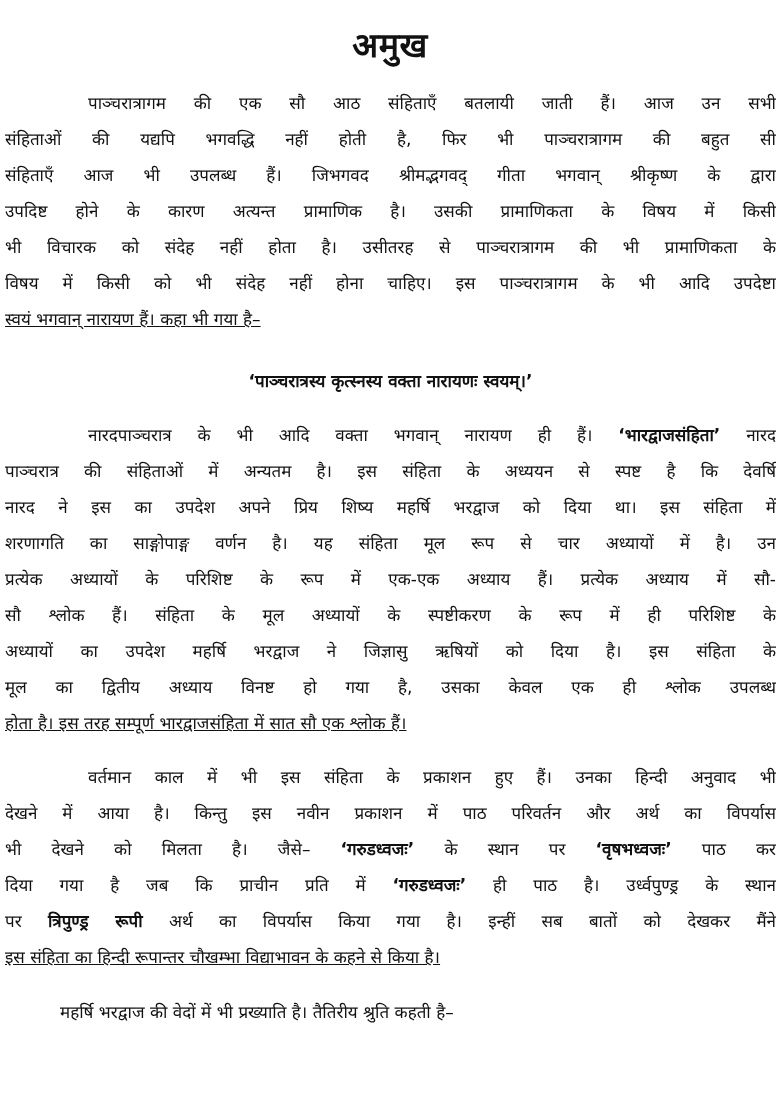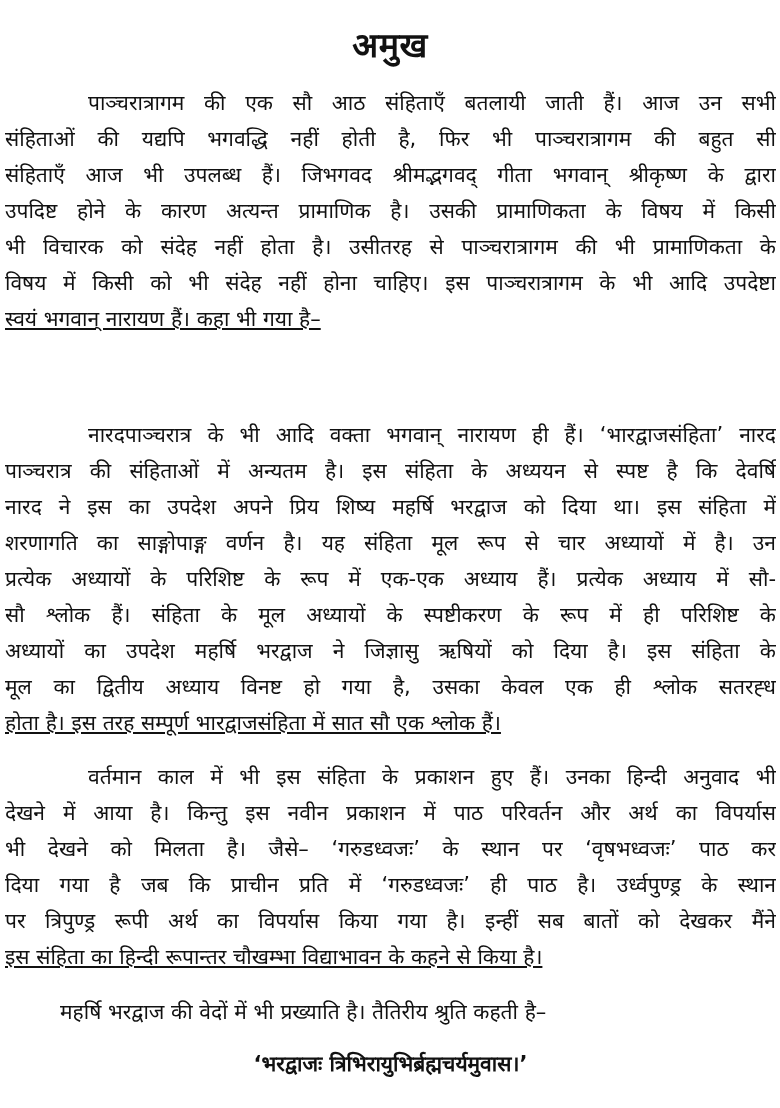--- a/index.html
+++ b/index.html
@@ -8,66 +8,66 @@
     font-family: "DejaVu Sans", "Liberation Sans", sans-serif;
     color: #111111;
   }
   .page { position: absolute; left: 0; top: 8px; width: 780px; height: 1108px; }
   .title {
     position: absolute; left: 0; top: 12px; width: 780px; text-align: center;
     font-size: 34px; font-weight: bold; line-height: 50px; letter-spacing: 0.5px;
   }
   .line {
     position: absolute; left: 5px; width: 771px; height: 36px;
-    font-size: 21px; line-height: 36px; white-space: nowrap;
+    font-size: 17px; line-height: 36px; white-space: nowrap;
     text-align: justify; text-align-last: justify; overflow: hidden;
   }
   .line.indent { left: 88px; width: 688px; }
   .line.last { text-align-last: left; text-decoration: underline; }
   .line.center { text-align: center; text-align-last: center; }
   .line.p4 { left: 60px; width: 700px; text-align-last: left; }
-  b { font-weight: normal; }
+  b { font-weight: bold; }
   .quote { font-weight: bold; }
 </style>
 </head>
 <body>
 
 <div class="page">
 
   <div class="title">अमुख</div>
 
   <div>
     <div class="line indent" style="top:77px">पाञ्चरात्रागम की एक सौ आठ संहिताएँ बतलायी जाती हैं। आज उन सभी</div>
     <div class="line" style="top:113px">संहिताओं की यद्यपि भगवद्धि नहीं होती है, फिर भी पाञ्चरात्रागम की बहुत सी</div>
     <div class="line" style="top:149px">संहिताएँ आज भी उपलब्ध हैं। जिभगवद श्रीमद्भगवद् गीता भगवान् श्रीकृष्ण के द्वारा</div>
     <div class="line" style="top:185px">उपदिष्ट होने के कारण अत्यन्त प्रामाणिक है। उसकी प्रामाणिकता के विषय में किसी</div>
     <div class="line" style="top:221px">भी विचारक को संदेह नहीं होता है। उसीतरह से पाञ्चरात्रागम की भी प्रामाणिकता के</div>
     <div class="line" style="top:257px">विषय में किसी को भी संदेह नहीं होना चाहिए। इस पाञ्चरात्रागम के भी आदि उपदेष्टा</div>
     <div class="line last" style="top:293px">स्वयं भगवान् नारायण हैं। कहा भी गया है–</div>
   </div>
 
+  <div class="line center quote" style="top:355px">‘पाञ्चरात्रस्य कृत्स्नस्य वक्ता नारायणः स्वयम्।’</div>
 
   <div>
     <div class="line indent" style="top:409px"><span>नारदपाञ्चरात्र के भी आदि वक्ता भगवान् नारायण ही हैं। </span><b>‘भारद्वाजसंहिता’</b><span> नारद</span></div>
     <div class="line" style="top:445px">पाञ्चरात्र की संहिताओं में अन्यतम है। इस संहिता के अध्ययन से स्पष्ट है कि देवर्षि</div>
     <div class="line" style="top:481px">नारद ने इस का उपदेश अपने प्रिय शिष्य महर्षि भरद्वाज को दिया था। इस संहिता में</div>
     <div class="line" style="top:517px">शरणागति का साङ्गोपाङ्ग वर्णन है। यह संहिता मूल रूप से चार अध्यायों में है। उन</div>
     <div class="line" style="top:553px">प्रत्येक अध्यायों के परिशिष्ट के रूप में एक-एक अध्याय हैं। प्रत्येक अध्याय में सौ-</div>
     <div class="line" style="top:589px">सौ श्लोक हैं। संहिता के मूल अध्यायों के स्पष्टीकरण के रूप में ही परिशिष्ट के</div>
     <div class="line" style="top:625px">अध्यायों का उपदेश महर्षि भरद्वाज ने जिज्ञासु ऋषियों को दिया है। इस संहिता के</div>
-    <div class="line" style="top:661px">मूल का द्वितीय अध्याय विनष्ट हो गया है, उसका केवल एक ही श्लोक सतरह्ध</div>
+    <div class="line" style="top:661px">मूल का द्वितीय अध्याय विनष्ट हो गया है, उसका केवल एक ही श्लोक उपलब्ध</div>
     <div class="line last" style="top:697px">होता है। इस तरह सम्पूर्ण भारद्वाजसंहिता में सात सौ एक श्लोक हैं।</div>
   </div>
 
   <div>
     <div class="line indent" style="top:751px">वर्तमान काल में भी इस संहिता के प्रकाशन हुए हैं। उनका हिन्दी अनुवाद भी</div>
     <div class="line" style="top:787px">देखने में आया है। किन्तु इस नवीन प्रकाशन में पाठ परिवर्तन और अर्थ का विपर्यास</div>
     <div class="line" style="top:823px"><span>भी देखने को मिलता है। जैसे– </span><b>‘गरुडध्वजः’</b><span> के स्थान पर </span><b>‘वृषभध्वजः’</b><span> पाठ कर</span></div>
     <div class="line" style="top:859px"><span>दिया गया है जब कि प्राचीन प्रति में </span><b>‘गरुडध्वजः’</b><span> ही पाठ है। उर्ध्वपुण्ड्र के स्थान</span></div>
     <div class="line" style="top:895px"><span>पर </span><b>त्रिपुण्ड्र रूपी</b><span> अर्थ का विपर्यास किया गया है। इन्हीं सब बातों को देखकर मैंने</span></div>
     <div class="line last" style="top:931px">इस संहिता का हिन्दी रूपान्तर चौखम्भा विद्याभावन के कहने से किया है।</div>
   </div>
 
   <div class="line p4" style="top:986px">महर्षि भरद्वाज की वेदों में भी प्रख्याति है। तैतिरीय श्रुति कहती है–</div>
 
-  <div class="line center quote" style="top:1038px">‘भरद्वाजः त्रिभिरायुभिर्ब्रह्मचर्यमुवास।’</div>
 
 </div>
 
 </body></html>

